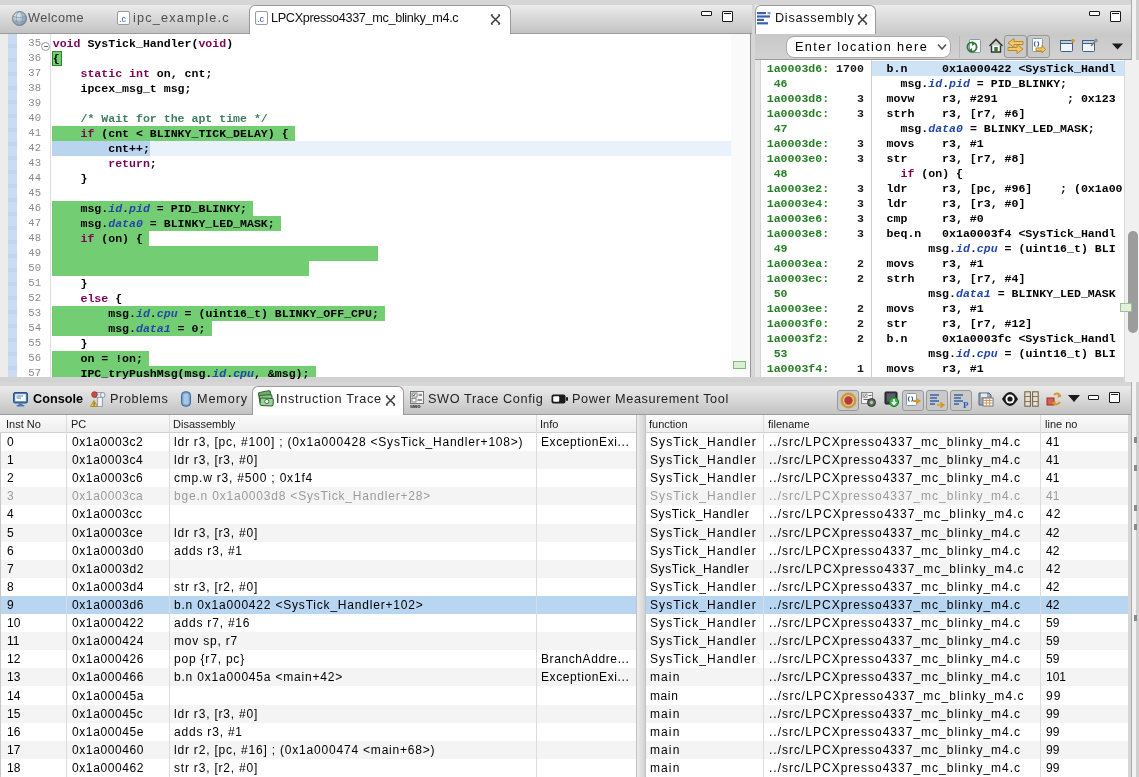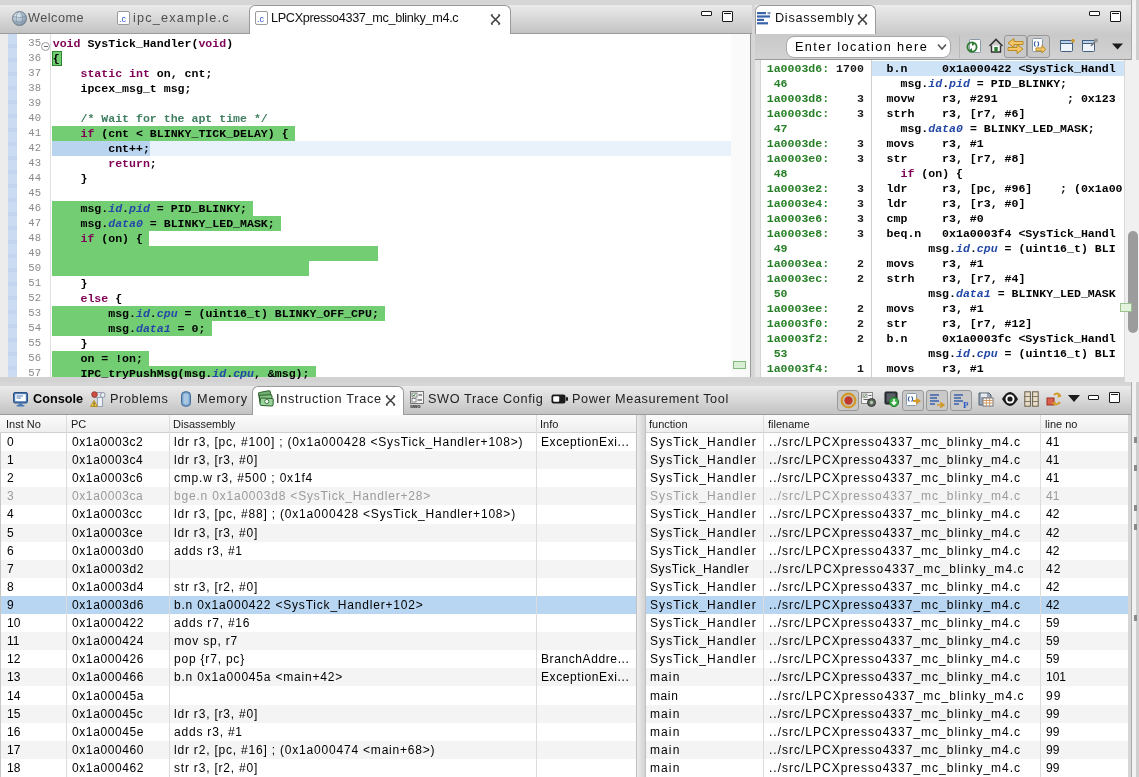--- a/index.html
+++ b/index.html
@@ -290,21 +290,20 @@
         <span style="left:71px">0x1a0003ca</span>
         <span style="left:173px">bge.n 0x1a0003d8 &lt;SysTick_Handler+28&gt;</span>
         <span style="left:540px"></span>
         <span style="left:649px">SysTick_Handler</span>
         <span style="left:768px">../src/LPCXpresso4337_mc_blinky_m4.c</span>
         <span style="left:1045px">41</span>
       </div>
 <div class="tr" style="top:72.4px">
         <span style="left:6px">4</span>
         <span style="left:71px">0x1a0003cc</span>
-        <span style="left:173px">ldr r3, [pc, #88] ; (0x1a000428 &lt;SysTick_Handler+108&gt;)</span>
         <span style="left:540px"></span>
         <span style="left:649px">SysTick_Handler</span>
         <span style="left:768px">../src/LPCXpresso4337_mc_blinky_m4.c</span>
         <span style="left:1045px">42</span>
       </div>
 <div class="tr alt" style="top:90.5px">
         <span style="left:6px">5</span>
         <span style="left:71px">0x1a0003ce</span>
         <span style="left:173px">ldr r3, [r3, #0]</span>
         <span style="left:540px"></span>

